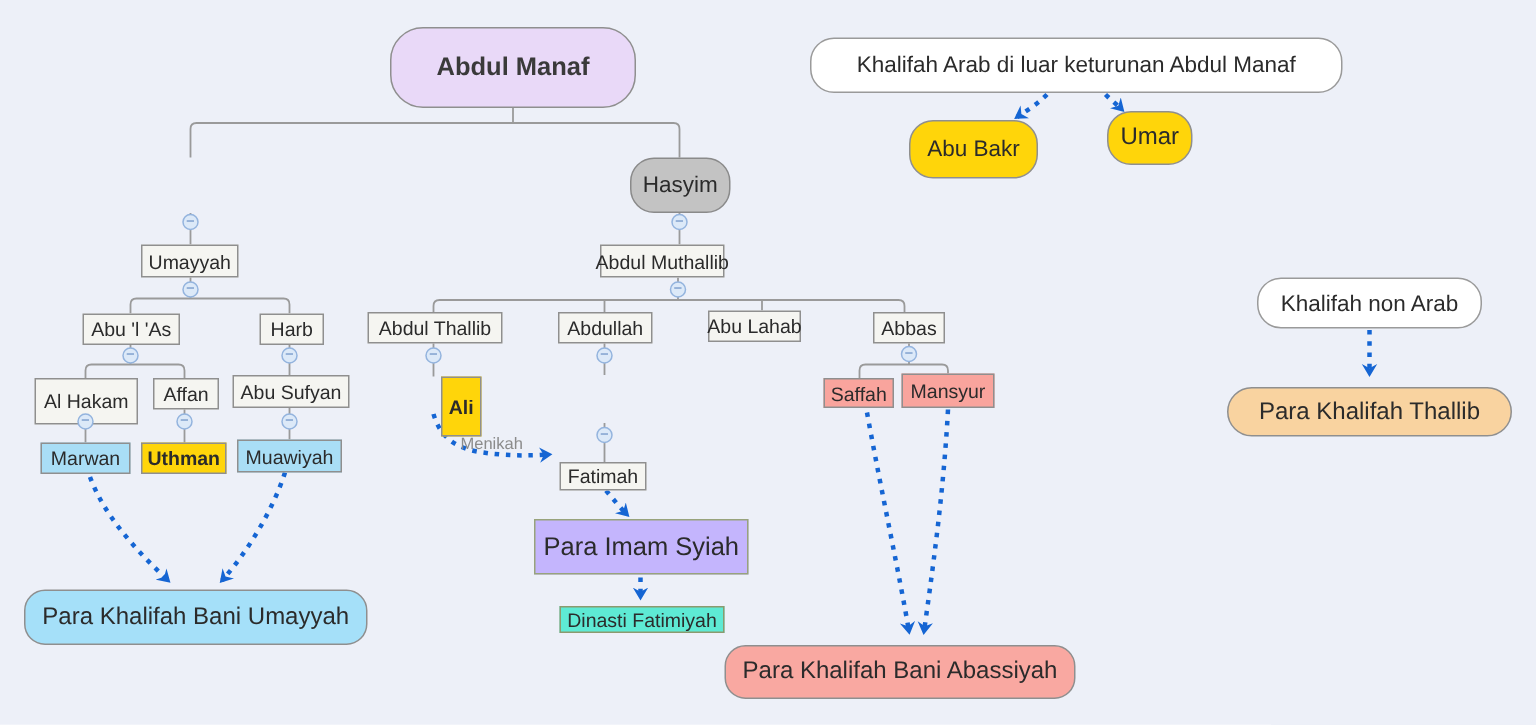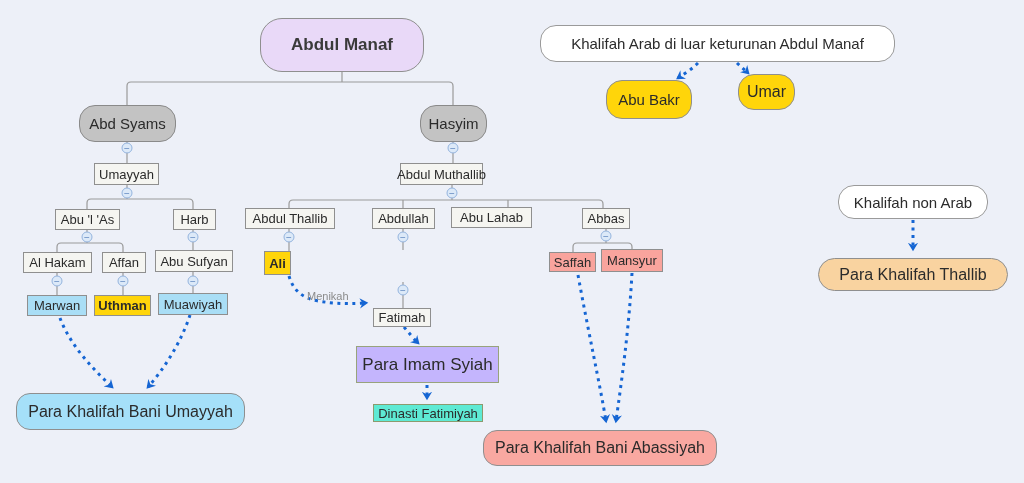--- a/index.html
+++ b/index.html
@@ -86,38 +86,37 @@
       <path d="M578,275 C588,330 600,385 606,421" marker-end="url(#arrow)"></path>
       <path d="M632,273 C629,330 621,385 616,421" marker-end="url(#arrow)"></path>
       <path d="M698,63 C691,70 684,74 678,78" marker-end="url(#arrow)"></path>
       <path d="M737,63 C741,67 745,70 748,73" marker-end="url(#arrow)"></path>
       <path d="M913,220 V249" marker-end="url(#arrow)"></path>
     </g>
   </svg>
 
   <div class="node fill-purple r10 f17 bold" style="left:260px;top:18px;width:164px;height:54px;color:#3a3a3a">Abdul Manaf</div>
 
-  <div class="node fill-gray r8 f15" style="left:79px;top:105px;width:97px;height:37px">Abd Syams</div>
   <div class="node fill-gray r8 f15" style="left:420px;top:105px;width:67px;height:37px">Hasyim</div>
 
   <div class="node fill-white f13" style="left:94px;top:163px;width:65px;height:22px">Umayyah</div>
   <div class="node fill-white f13" style="left:400px;top:163px;width:83px;height:22px">Abdul Muthallib</div>
 
   <div class="node fill-white f13" style="left:55px;top:209px;width:65px;height:21px">Abu 'l 'As</div>
   <div class="node fill-white f13" style="left:173px;top:209px;width:43px;height:21px">Harb</div>
   <div class="node fill-white f13" style="left:245px;top:208px;width:90px;height:21px">Abdul Thallib</div>
   <div class="node fill-white f13" style="left:372px;top:208px;width:63px;height:21px">Abdullah</div>
-  <div class="node fill-white f13" style="left:451px;top:207px;width:81px;height:21px">Abu Lahab</div>
+  <div class="node fill-white f13" style="left:472px;top:207px;width:62px;height:21px">Abu Lahab</div>
   <div class="node fill-white f13" style="left:582px;top:208px;width:48px;height:21px">Abbas</div>
 
-  <div class="node fill-white f13" style="left:23px;top:252px;width:69px;height:21px">Al Hakam</div>
+  <div class="node fill-white f13" style="left:23px;top:252px;width:69px;height:31px">Al Hakam</div>
   <div class="node fill-white f13" style="left:102px;top:252px;width:44px;height:21px">Affan</div>
   <div class="node fill-white f13" style="left:155px;top:250px;width:78px;height:22px">Abu Sufyan</div>
 
-  <div class="node fill-yellow f13 semibold" style="left:264px;top:251px;width:27px;height:24px">Ali</div>
+  <div class="node fill-yellow f13 semibold" style="left:294px;top:251px;width:27px;height:40px">Ali</div>
 
   <div class="node fill-salmon f13" style="left:549px;top:252px;width:47px;height:20px">Saffah</div>
   <div class="node fill-salmon f13" style="left:601px;top:249px;width:62px;height:23px">Mansyur</div>
 
   <div class="node fill-lightblue f13" style="left:27px;top:295px;width:60px;height:21px">Marwan</div>
   <div class="node fill-yellow f13 semibold" style="left:94px;top:295px;width:57px;height:21px">Uthman</div>
   <div class="node fill-lightblue f13" style="left:158px;top:293px;width:70px;height:22px">Muawiyah</div>
 
   <div class="edge-label" style="left:307px;top:290px">Menikah</div>
 

